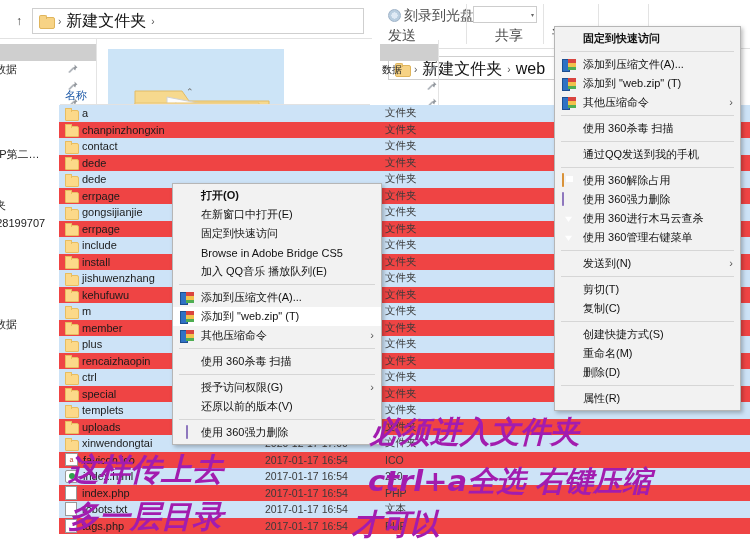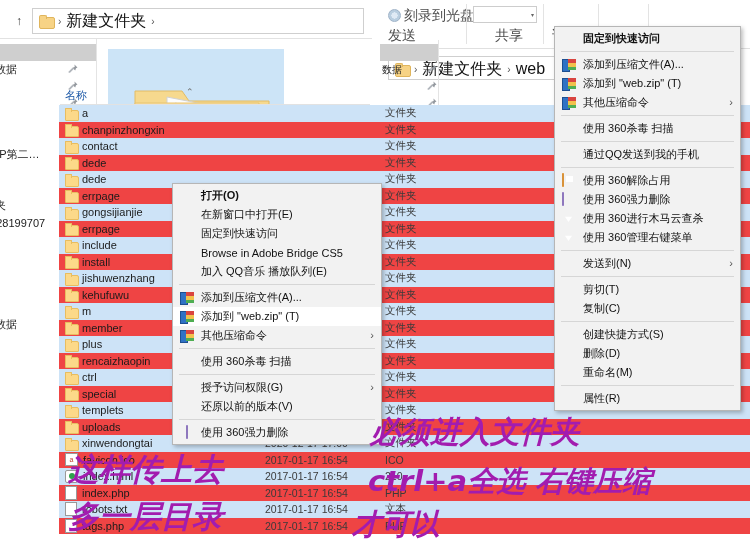--- a/index.html
+++ b/index.html
@@ -720,24 +720,24 @@
         <span>剪切(T)</span>
       </div>
       <div class="mi">
         <span>复制(C)</span>
       </div>
       <div class="msep"></div>
       <div class="mi">
         <span>创建快捷方式(S)</span>
       </div>
       <div class="mi">
+        <span>重命名(M)</span>
+      </div>
+      <div class="mi">
         <span>删除(D)</span>
-      </div>
-      <div class="mi">
-        <span>重命名(M)</span>
       </div>
       <div class="msep"></div>
       <div class="mi">
         <span>属性(R)</span>
       </div>
     </div>
 
   <div class="redtext r1">这样传上去</div>
   <div class="redtext r2">多一层目录</div>
   <div class="redtext r3">必须进入文件夹</div>

